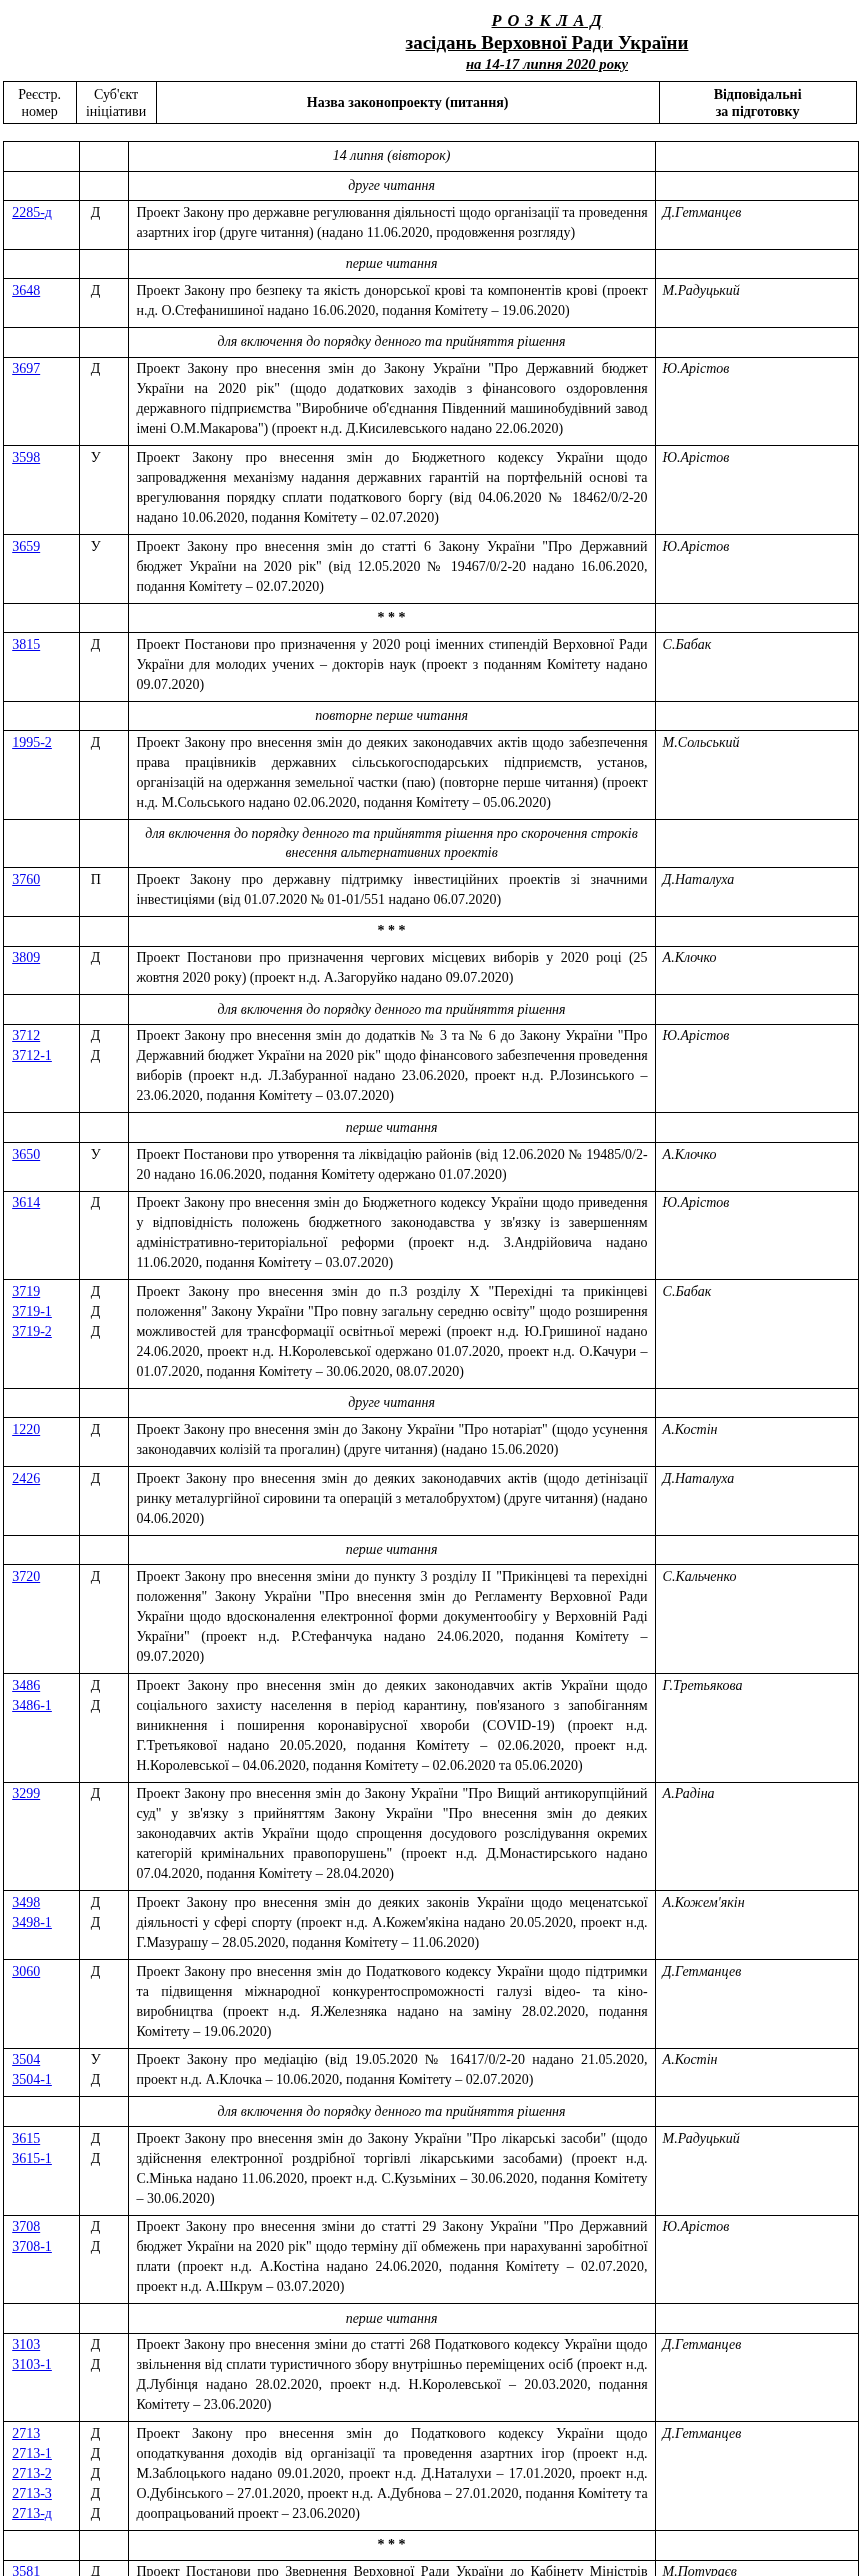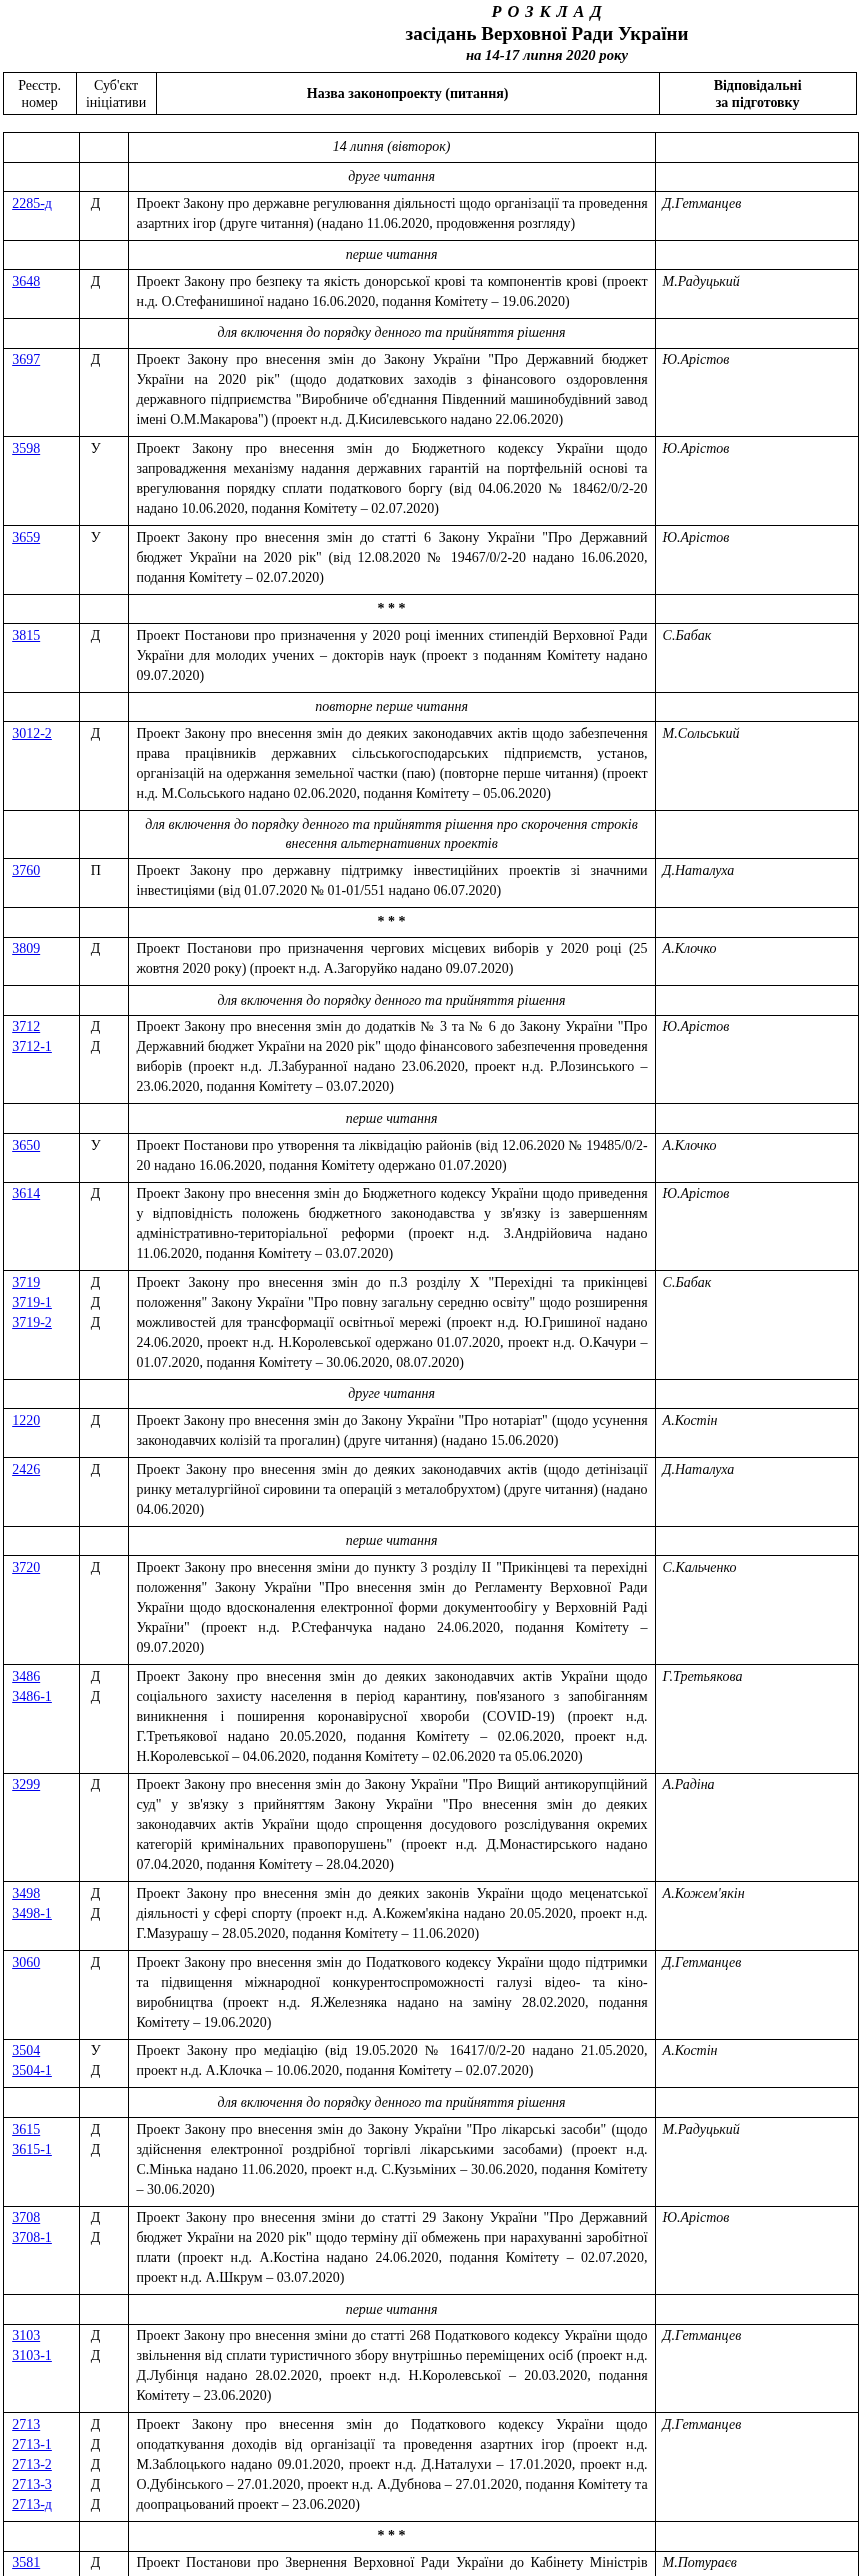--- a/index.html
+++ b/index.html
@@ -1,18 +1,18 @@
 <!DOCTYPE html>
 <html lang="uk" style="font-size:14px"><head>
 <meta charset="utf-8">
 <style>
   html, body { margin:0; padding:0; background:#ffffff; }
   body { width:863px; font-family:"Liberation Serif", serif; color:#000; }
 
-  .title-block { padding-top:0; margin-left:233px; width:628px; text-align:center; }
+  .title-block { padding-top:9px; margin-left:233px; width:628px; text-align:center;text-decoration:underline; }
   .title-1 { font-size:16.4px; font-weight:bold; font-style:italic; letter-spacing:0.9px; line-height:23px; }
   .title-2 { font-size:19px; font-weight:bold; line-height:22.4px; }
   .title-3 { font-size:14.7px; font-weight:bold; font-style:italic; line-height:21px; }
 
   table { border-collapse:collapse; table-layout:fixed; }
   table.head-table { margin:6px 0 0 2.6px; }
   table.head-table td {
     border:1.7px solid #000; text-align:center; vertical-align:middle;
     font-size:14px; line-height:17px; padding:3.4px 1.7px; white-space:pre-line;
   }
@@ -132,21 +132,21 @@
         <td class="name">Проект Закону про внесення змін до Бюджетного кодексу України щодо запровадження механізму надання державних гарантій на портфельній основі та врегулювання порядку сплати податкового боргу (від 04.06.2020 № 18462/0/2-20 надано 10.06.2020, подання Комітету – 02.07.2020)</td>
         <td class="resp">Ю.Арістов</td>
       </tr>
       <tr>
         <td class="num">
           <div><a class="bill" href="#">3659</a></div>
         </td>
         <td class="subj">
           <div>У</div>
         </td>
-        <td class="name">Проект Закону про внесення змін до статті 6 Закону України "Про Державний бюджет України на 2020 рік" (від 12.08.2020 № 19467/0/2-20 надано 16.06.2020, подання Комітету – 02.07.2020)</td>
+        <td class="name">Проект Закону про внесення змін до статті 6 Закону України "Про Державний бюджет України на 2020 рік" (від 12.05.2020 № 19467/0/2-20 надано 16.06.2020, подання Комітету – 02.07.2020)</td>
         <td class="resp">Ю.Арістов</td>
       </tr>
       <tr>
         <td class="num"></td>
         <td class="subj"></td>
         <td class="name stars">* * *</td>
         <td class="resp"></td>
       </tr>
       <tr>
         <td class="num">
@@ -159,21 +159,21 @@
         <td class="resp">С.Бабак</td>
       </tr>
       <tr>
         <td class="num"></td>
         <td class="subj"></td>
         <td class="name center">повторне перше читання</td>
         <td class="resp"></td>
       </tr>
       <tr>
         <td class="num">
-          <div><a class="bill" href="#">3012-2</a></div>
+          <div><a class="bill" href="#">1995-2</a></div>
         </td>
         <td class="subj">
           <div>Д</div>
         </td>
         <td class="name">Проект Закону про внесення змін до деяких законодавчих актів щодо забезпечення права працівників державних сільськогосподарських підприємств, установ, організацій на одержання земельної частки (паю) (повторне перше читання) (проект н.д. М.Сольського надано 02.06.2020, подання Комітету – 05.06.2020)</td>
         <td class="resp">М.Сольський</td>
       </tr>
       <tr>
         <td class="num"></td>
         <td class="subj"></td>

